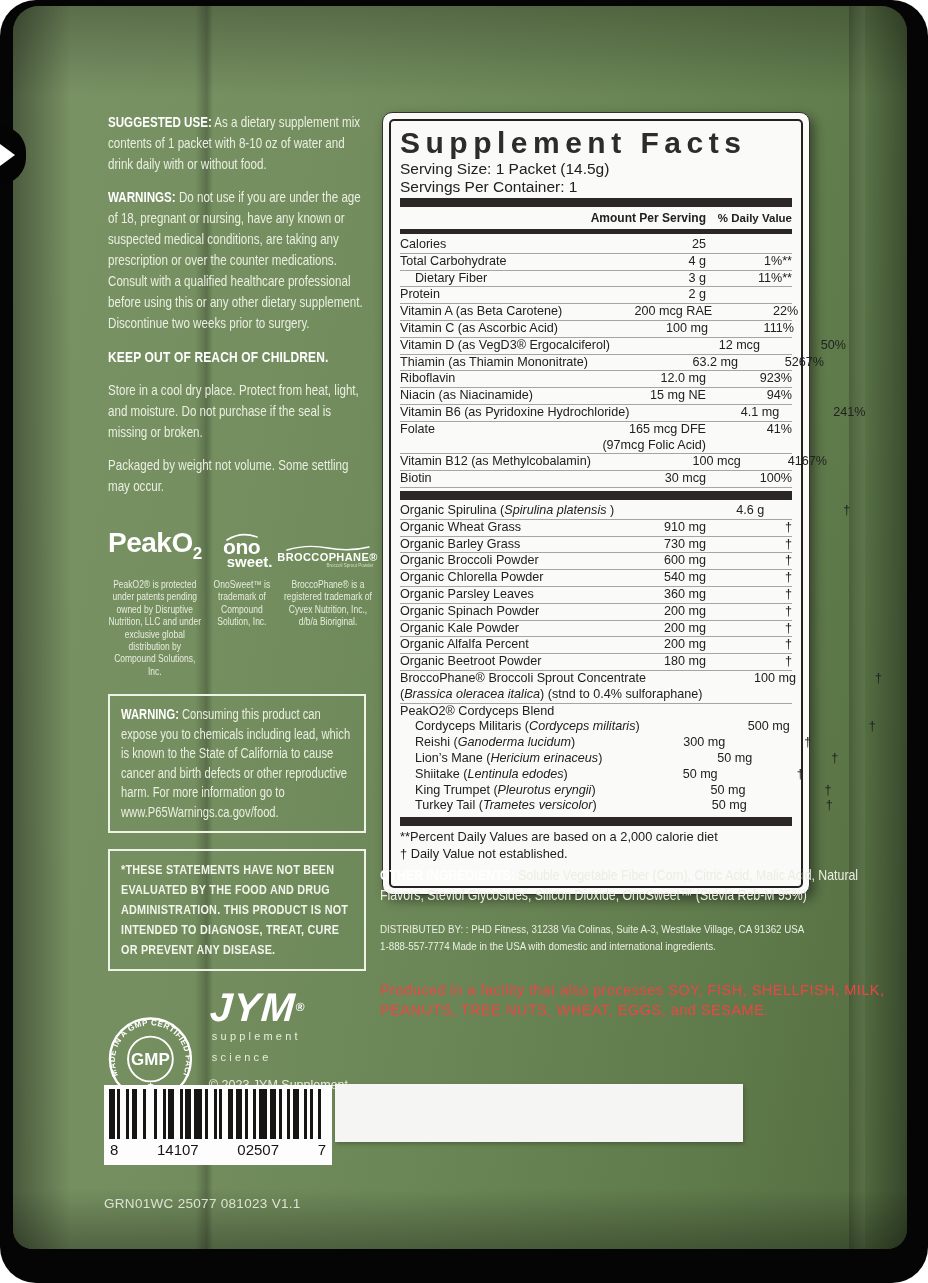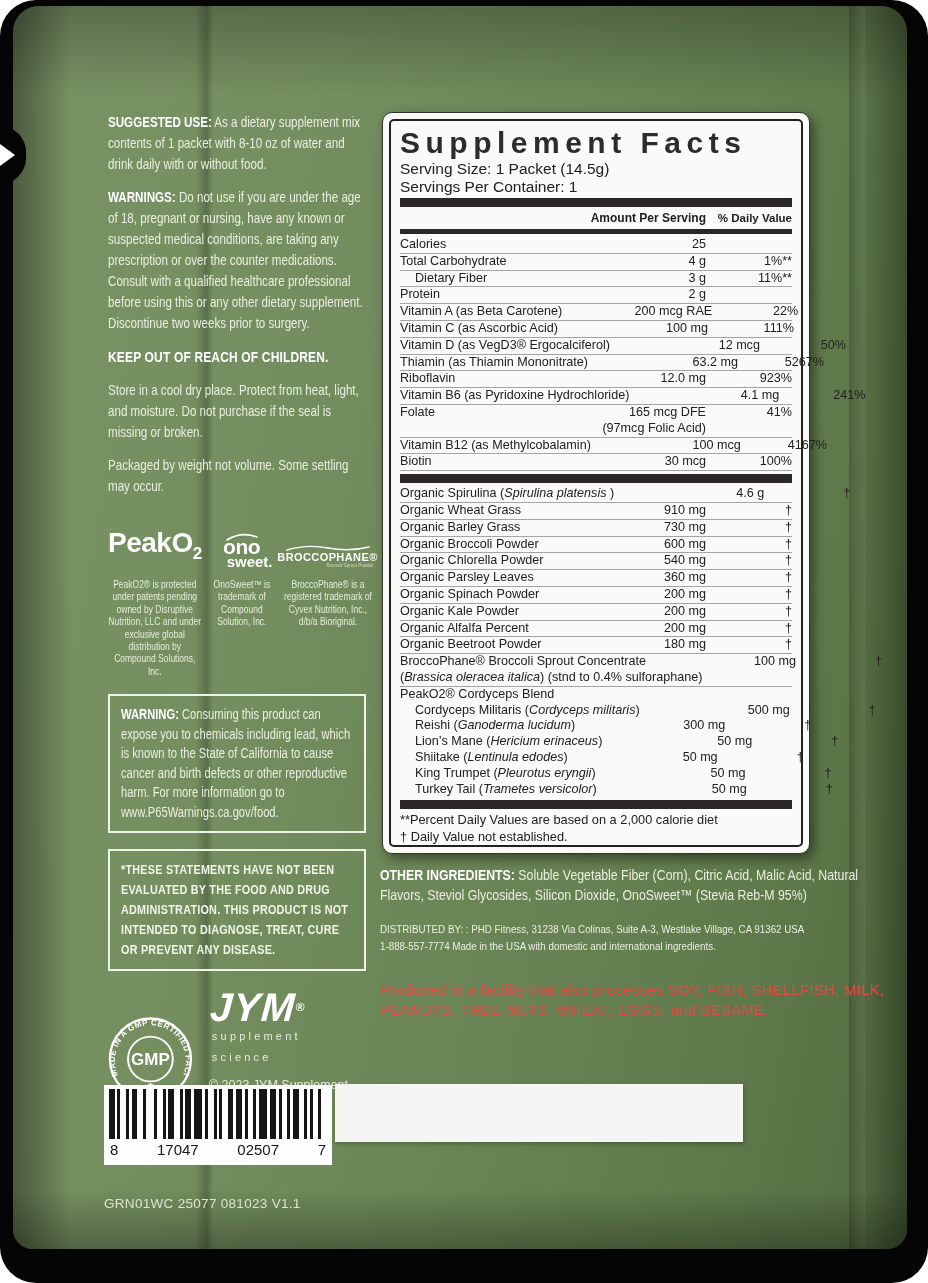--- a/index.html
+++ b/index.html
@@ -53,21 +53,21 @@
   .cert-row{display:flex;align-items:center;gap:16px;margin-top:18px;}
   .jym-wrap{color:#fff;}
   .jym-logo{font-size:40px;font-weight:bold;font-style:italic;letter-spacing:1px;line-height:36px;transform:skewX(-4deg);transform-origin:0 100%;}
   .jym-reg{font-size:12px;vertical-align:top;}
   .jym-tag{font-size:11px;letter-spacing:3.2px;margin:1px 0 9px 3px;color:#e8edde;}
   .jym-copy{font-size:12.5px;line-height:17px;color:#e8edde;}
 
   
   .facts{position:absolute;left:382px;top:112px;width:426px;background:#fafaf8;border-radius:10px;
     border:1px solid #33332e;box-shadow:4px 5px 12px rgba(0,0,0,.45);color:#22211f;}
-  .facts-inner{margin:6px;border:2.5px solid #22211f;border-radius:5px;padding:4px 9px 0;}
+  .facts-inner{margin:6px;border:2.5px solid #22211f;border-radius:5px;padding:4px 9px 24px;}
   .facts-title{font-size:30px;font-weight:bold;letter-spacing:5.5px;white-space:nowrap;color:#2d2c2a;line-height:35px;}
   .serving{font-size:15.5px;line-height:17.5px;}
   .tbar{height:9px;background:#2b2724;margin:3px 0;}
   .mbar{height:5px;background:#2b2724;margin:2px 0 3px;}
   .hdr-row{display:grid;grid-template-columns:1fr 150px 86px;font-weight:bold;font-size:12px;line-height:17px;margin-top:2px;}
   .hdr-row .amt{text-align:right;}
   .hdr-row .dv{text-align:right;font-size:11.5px;}
   .frow{display:grid;grid-template-columns:1fr 150px 86px;font-size:12.6px;line-height:15.8px;}
   .frow.sep-thin{border-bottom:1px solid #a8a5a0;}
   .frow.sep-none{border-bottom:none;}
@@ -235,20 +235,25 @@
             <div class="nm">Thiamin (as Thiamin Mononitrate)</div>
             <div class="amt">63.2 mg</div>
             <div class="dv">5267%</div>
           </div>
           <div class="frow sep-thin">
             <div class="nm">Riboflavin</div>
             <div class="amt">12.0 mg</div>
             <div class="dv">923%</div>
           </div>
           <div class="frow sep-thin">
+            <div class="nm">Niacin (as Niacinamide)</div>
+            <div class="amt">15 mg NE</div>
+            <div class="dv">94%</div>
+          </div>
+          <div class="frow sep-thin">
             <div class="nm">Vitamin B6 (as Pyridoxine Hydrochloride)</div>
             <div class="amt">4.1 mg</div>
             <div class="dv">241%</div>
           </div>
           <div class="frow sep-none">
             <div class="nm">Folate</div>
             <div class="amt">165 mcg DFE</div>
             <div class="dv">41%</div>
           </div>
           <div class="frow sep-thin">
@@ -432,20 +437,20 @@
         <span class="b0" style="flex-grow: 2;"></span>
         <span class="b1" style="flex-grow: 1;"></span>
         <span class="b0" style="flex-grow: 1;"></span>
         <span class="b1" style="flex-grow: 1;"></span>
         <span class="b0" style="flex-grow: 2;"></span>
         <span class="b1" style="flex-grow: 1;"></span>
         <span class="b0" style="flex-grow: 2;"></span>
       </div>
     <div class="bar-digits">
       <span>8</span>
-      <span>17047</span>
+      <span>14107</span>
       <span>02507</span>
       <span>7</span>
     </div>
   </div>
   <div class="blank-box"></div>
   <div class="prod-code">GRN01WC 25077 081023 V1.1</div>
 </div>
 
 </body></html>

